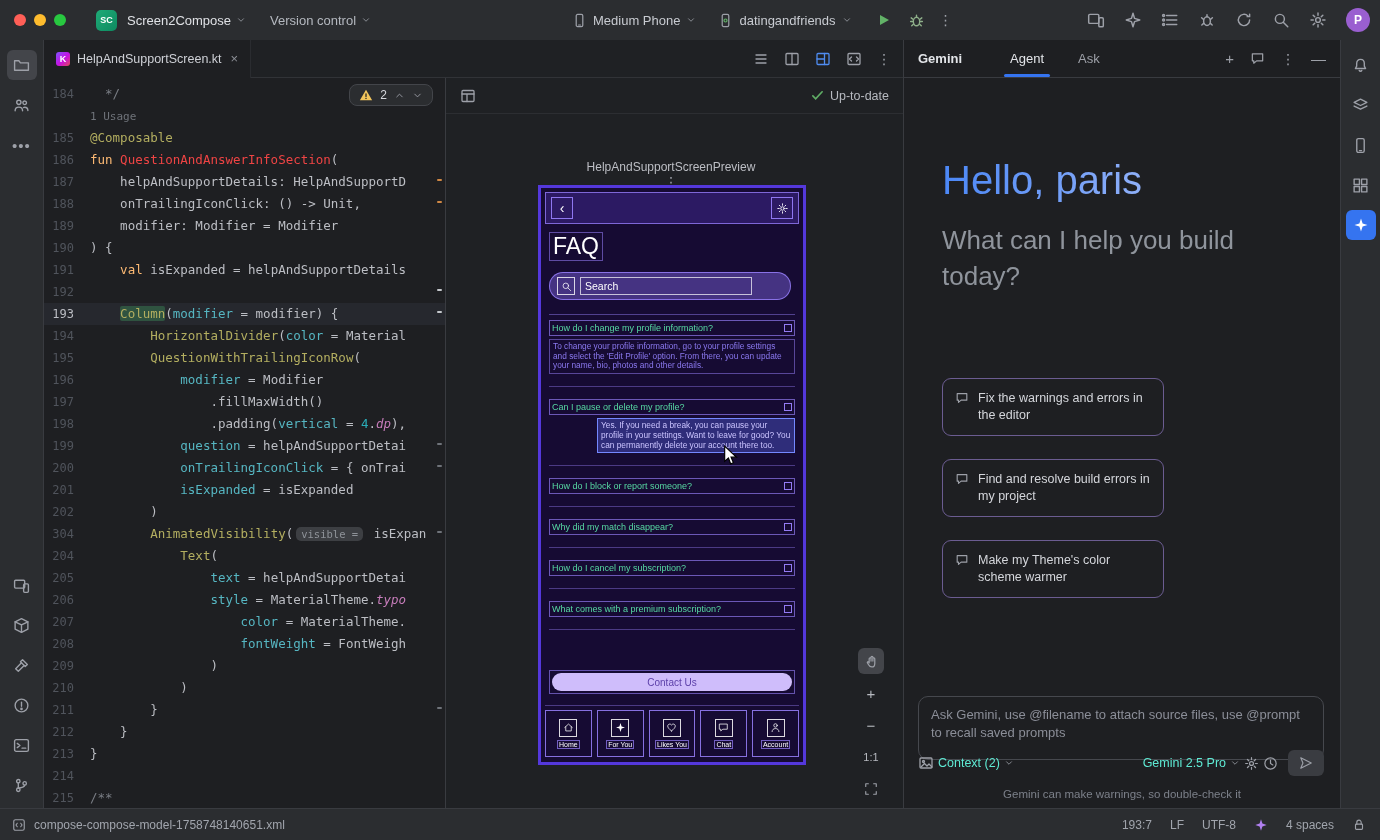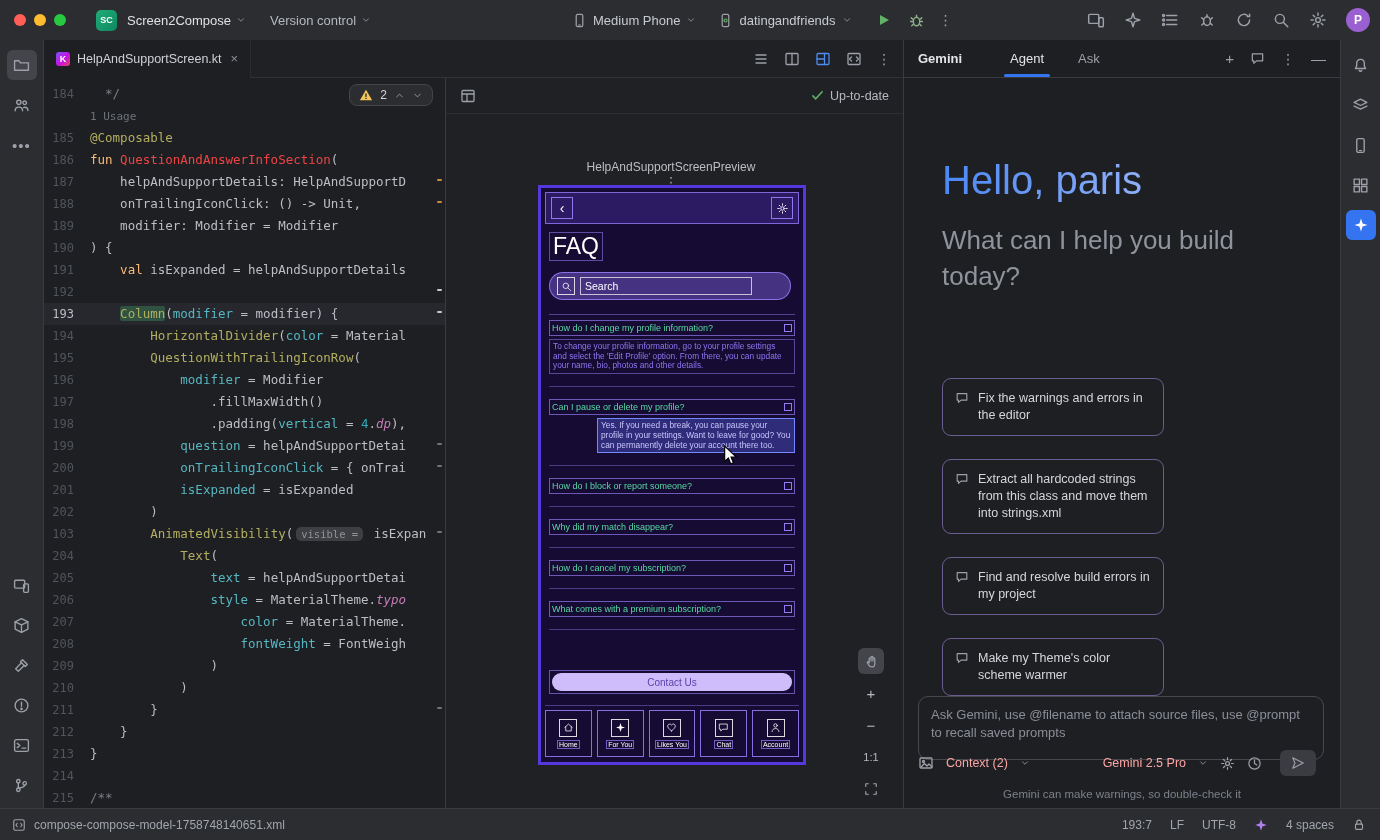--- a/index.html
+++ b/index.html
@@ -94,21 +94,21 @@
   .gm-tab.active{color:#e3e5e9;}
   .gm-tab.active::after{content:"";position:absolute;left:-6px;right:-6px;bottom:-11px;height:3px;border-radius:2px;background:#3574f0;}
   .gm-actions{margin-left:auto;display:flex;align-items:center;gap:16px;color:#9da0a8;font-size:15px;}
   .gm-greet{position:absolute;left:38px;top:118px;font-size:40px;background:linear-gradient(90deg,#4b87f6,#8fb0f9);-webkit-background-clip:text;background-clip:text;color:transparent;}
   .gm-sub{position:absolute;left:38px;top:182px;width:340px;font-size:26px;line-height:36px;color:#8f949c;}
   .gm-cards{position:absolute;left:38px;top:338px;width:222px;display:flex;flex-direction:column;gap:23px;}
   .gm-card{border:1px solid #6b5c91;border-radius:9px;padding:11px 12px;display:flex;gap:9px;color:#d4d6db;font-size:12.5px;line-height:17px;}
   .gm-card svg{flex:none;margin-top:1px;}
   .gm-input{position:absolute;left:14px;right:16px;top:636px;height:64px;border:1px solid #46484e;border-radius:10px;padding:9px 12px;margin-top:20px;}
   .gm-input .ph{color:#8b8e98;font-size:13px;line-height:18px;display:block;}
-  .gm-controls{position:absolute;left:14px;right:24px;top:708px;height:30px;display:flex;align-items:center;gap:12px;color:#fca5a5;font-size:12.5px;}
+  .gm-controls{position:absolute;left:14px;right:16px;top:708px;height:30px;display:flex;align-items:center;gap:4px;color:#5eead4;font-size:12.5px;}
   .gm-send{margin-left:6px;width:36px;height:26px;border-radius:6px;background:#3a3c41;display:flex;align-items:center;justify-content:center;}
   .gm-footer{position:absolute;left:0;right:0;top:748px;text-align:center;color:#7c808a;font-size:11.5px;}
   .sp{flex:1;}
 
   
   #statusbar{position:absolute;left:0;bottom:0;width:1380px;height:32px;background:#2b2d30;border-top:1px solid #393b40;display:flex;align-items:center;font-size:12px;color:#a1a5ad;padding:0 14px 0 12px;}
   .sb-left{display:flex;align-items:center;gap:8px;}
   .sb-right{margin-left:auto;display:flex;align-items:center;gap:18px;}
 </style>
 </head>
@@ -347,21 +347,21 @@
       <div class="code-line current"><span class="gnum">193</span><span class="ctext"><span class="tk-d">    </span><span class="tk-a hl">Column</span><span class="tk-d">(</span><span class="tk-g">modifier</span><span class="tk-d"> = modifier) {</span></span></div>
       <div class="code-line"><span class="gnum">194</span><span class="ctext"><span class="tk-d">        </span><span class="tk-a">HorizontalDivider</span><span class="tk-d">(</span><span class="tk-g">color</span><span class="tk-d"> = Material</span></span></div>
       <div class="code-line"><span class="gnum">195</span><span class="ctext"><span class="tk-d">        </span><span class="tk-a">QuestionWithTrailingIconRow</span><span class="tk-d">(</span></span></div>
       <div class="code-line"><span class="gnum">196</span><span class="ctext"><span class="tk-d">            </span><span class="tk-g">modifier</span><span class="tk-d"> = Modifier</span></span></div>
       <div class="code-line"><span class="gnum">197</span><span class="ctext"><span class="tk-d">                .fillMaxWidth()</span></span></div>
       <div class="code-line"><span class="gnum">198</span><span class="ctext"><span class="tk-d">                .padding(</span><span class="tk-g">vertical</span><span class="tk-d"> = </span><span class="tk-n">4</span><span class="tk-d">.</span><span class="tk-p">dp</span><span class="tk-d">),</span></span></div>
       <div class="code-line"><span class="gnum">199</span><span class="ctext"><span class="tk-d">            </span><span class="tk-g">question</span><span class="tk-d"> = helpAndSupportDetai</span></span></div>
       <div class="code-line"><span class="gnum">200</span><span class="ctext"><span class="tk-d">            </span><span class="tk-g">onTrailingIconClick</span><span class="tk-d"> = { onTrai</span></span></div>
       <div class="code-line"><span class="gnum">201</span><span class="ctext"><span class="tk-d">            </span><span class="tk-g">isExpanded</span><span class="tk-d"> = isExpanded</span></span></div>
       <div class="code-line"><span class="gnum">202</span><span class="ctext"><span class="tk-d">        )</span></span></div>
-      <div class="code-line"><span class="gnum">103</span><span class="ctext"><span class="tk-d">        </span><span class="tk-a">AnimatedVisibility</span><span class="tk-d">(</span><span class="inlay">visible =</span><span class="tk-d"> isExpan</span></span></div>
+      <div class="code-line"><span class="gnum">304</span><span class="ctext"><span class="tk-d">        </span><span class="tk-a">AnimatedVisibility</span><span class="tk-d">(</span><span class="inlay">visible =</span><span class="tk-d"> isExpan</span></span></div>
       <div class="code-line"><span class="gnum">204</span><span class="ctext"><span class="tk-d">            </span><span class="tk-a">Text</span><span class="tk-d">(</span></span></div>
       <div class="code-line"><span class="gnum">205</span><span class="ctext"><span class="tk-d">                </span><span class="tk-g">text</span><span class="tk-d"> = helpAndSupportDetai</span></span></div>
       <div class="code-line"><span class="gnum">206</span><span class="ctext"><span class="tk-d">                </span><span class="tk-g">style</span><span class="tk-d"> = MaterialTheme.</span><span class="tk-p">typo</span></span></div>
       <div class="code-line"><span class="gnum">207</span><span class="ctext"><span class="tk-d">                    </span><span class="tk-g">color</span><span class="tk-d"> = MaterialTheme.</span></span></div>
       <div class="code-line"><span class="gnum">208</span><span class="ctext"><span class="tk-d">                    </span><span class="tk-g">fontWeight</span><span class="tk-d"> = FontWeigh</span></span></div>
       <div class="code-line"><span class="gnum">209</span><span class="ctext"><span class="tk-d">                )</span></span></div>
       <div class="code-line"><span class="gnum">210</span><span class="ctext"><span class="tk-d">            )</span></span></div>
       <div class="code-line"><span class="gnum">211</span><span class="ctext"><span class="tk-d">        }</span></span></div>
       <div class="code-line"><span class="gnum">212</span><span class="ctext"><span class="tk-d">    }</span></span></div>
       <div class="code-line"><span class="gnum">213</span><span class="ctext"><span class="tk-d">}</span></span></div>
@@ -558,26 +558,20 @@
     <div class="gm-card">
       <svg class="ic" width="14" height="14" viewBox="0 0 16 16">
           <path d="M2.5 3h11v7.5H7L4 13v-2.5H2.5z"></path>
         </svg>
       <span>Fix the warnings and errors in the editor</span>
     </div>
     <div class="gm-card">
       <svg class="ic" width="14" height="14" viewBox="0 0 16 16">
           <path d="M2.5 3h11v7.5H7L4 13v-2.5H2.5z"></path>
         </svg>
-      <span>Extract all hardcoded strings from this class and move them into strings.xml</span>
-    </div>
-    <div class="gm-card">
-      <svg class="ic" width="14" height="14" viewBox="0 0 16 16">
-          <path d="M2.5 3h11v7.5H7L4 13v-2.5H2.5z"></path>
-        </svg>
       <span>Find and resolve build errors in my project</span>
     </div>
     <div class="gm-card">
       <svg class="ic" width="14" height="14" viewBox="0 0 16 16">
           <path d="M2.5 3h11v7.5H7L4 13v-2.5H2.5z"></path>
         </svg>
       <span>Make my Theme's color scheme warmer</span>
     </div>
   </div>
 

